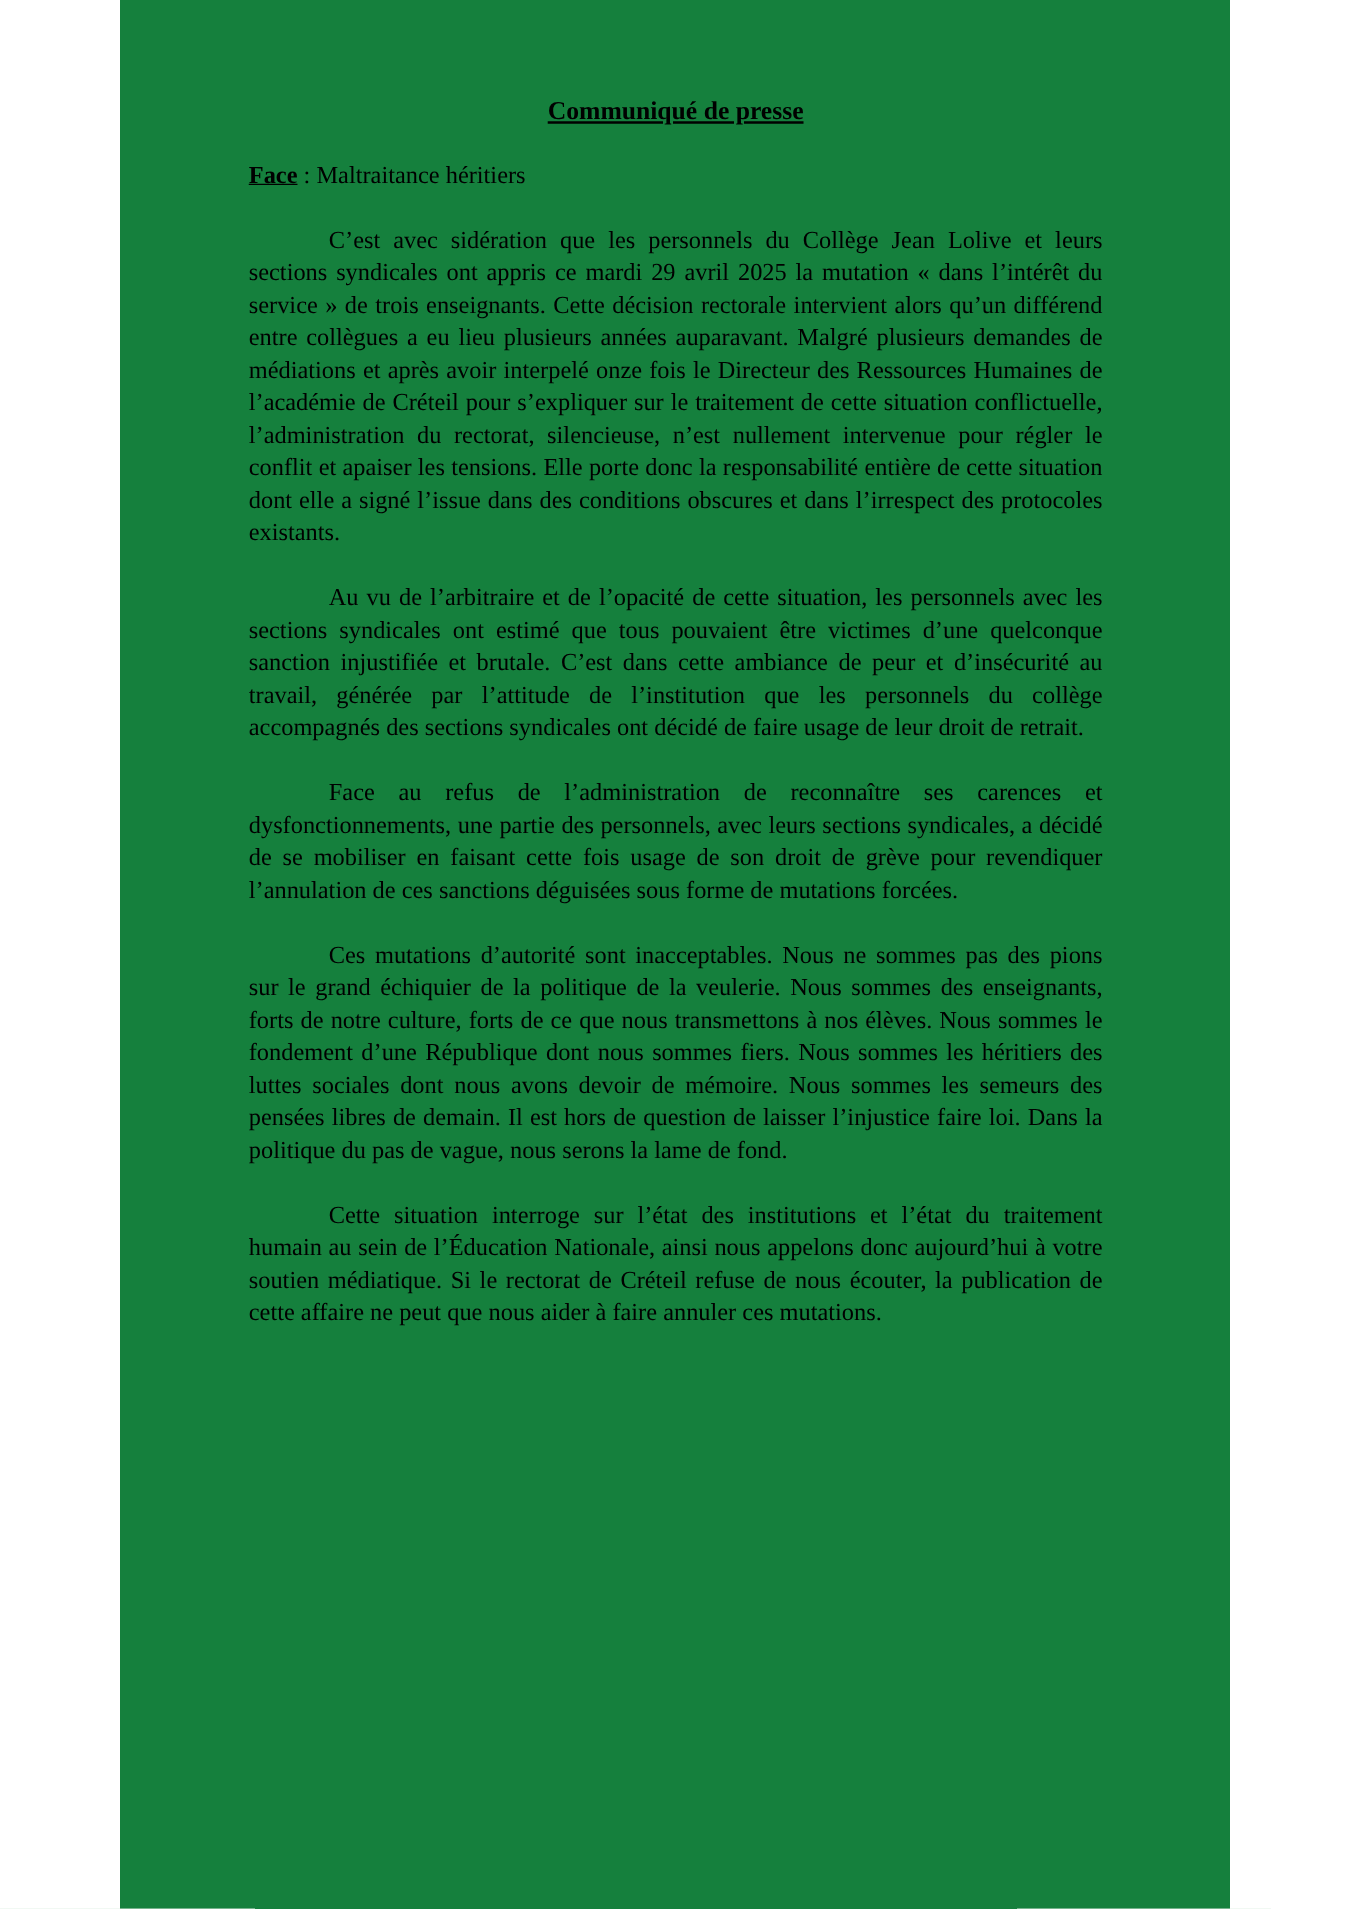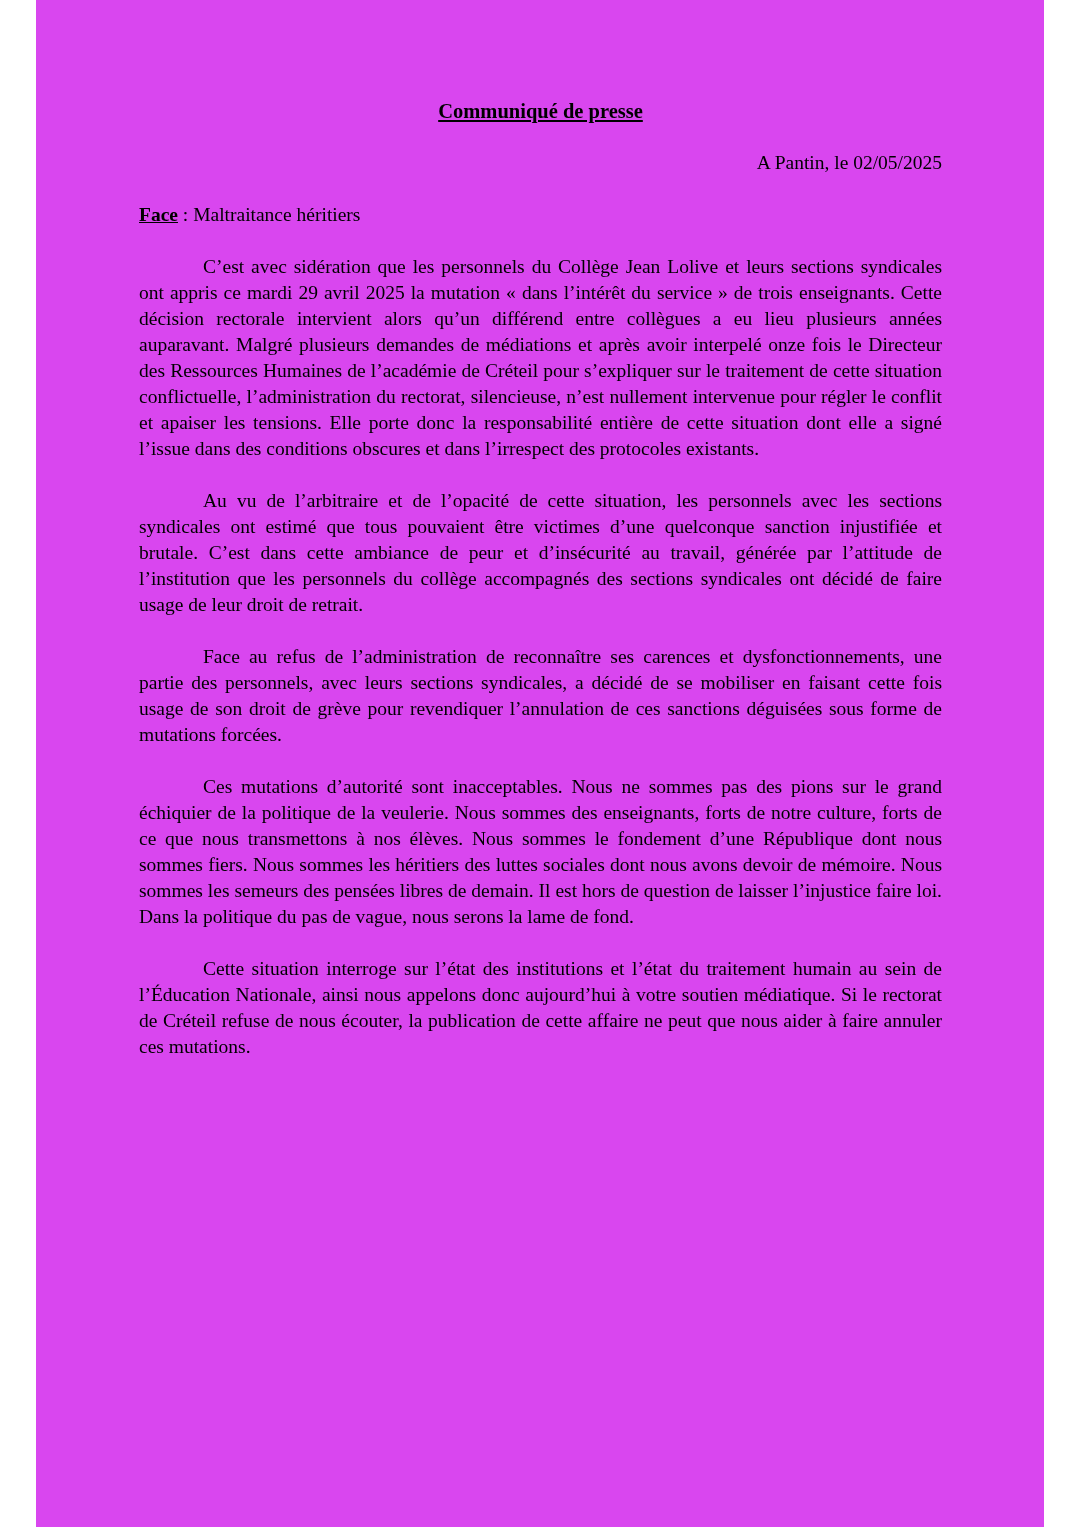--- a/index.html
+++ b/index.html
@@ -2,30 +2,30 @@
 <html lang="fr"><head>
 <meta charset="utf-8">
 <style>
   html, body {
     margin: 0;
     padding: 0;
     background: #ffffff;
   }
   .page {
     position: relative;
-    width: 1008px;
+    width: 888px;
     height: 1527px;
     margin: 0 auto;
-    background: #d946ef;
+    background: #15803d;
     color: #000000;
     font-family: "Liberation Serif", "DejaVu Serif", serif;
     font-size: 19.5px;
     line-height: 26px;
     box-sizing: border-box;
-    padding: 98px 102px 40px 103px;
+    padding: 76px 102px 40px 103px;
     overflow: hidden;
   }
   .doc-title {
     text-align: center;
     font-weight: bold;
     text-decoration: underline;
     font-size: 20.5px;
     margin: 0 0 26px 0;
   }
   .dateline {
@@ -48,21 +48,20 @@
     margin-bottom: 0;
   }
 </style>
 </head>
 <body>
 
 <div class="page">
 
   <h1 class="doc-title">Communiqué de presse</h1>
 
-  <div class="dateline">A Pantin, le 02/05/2025</div>
 
   <div class="subject-line">
     <span class="subject-label">Face</span><span> : </span><span>Maltraitance héritiers</span>
   </div>
 
   <div>
     <p class="body-paragraph">C’est avec sidération que les personnels du Collège Jean Lolive et leurs sections syndicales ont appris ce mardi 29 avril 2025 la mutation « dans l’intérêt du service » de trois enseignants. Cette décision rectorale intervient alors qu’un différend entre collègues a eu lieu plusieurs années auparavant. Malgré plusieurs demandes de médiations et après avoir interpelé onze fois le Directeur des Ressources Humaines de l’académie de Créteil pour s’expliquer sur le traitement de cette situation conflictuelle, l’administration du rectorat, silencieuse, n’est nullement intervenue pour régler le conflit et apaiser les tensions. Elle porte donc la responsabilité entière de cette situation dont elle a signé l’issue dans des conditions obscures et dans l’irrespect des protocoles existants.</p>
     <p class="body-paragraph">Au vu de l’arbitraire et de l’opacité de cette situation, les personnels avec les sections syndicales ont estimé que tous pouvaient être victimes d’une quelconque sanction injustifiée et brutale. C’est dans cette ambiance de peur et d’insécurité au travail, générée par l’attitude de l’institution que les personnels du collège accompagnés des sections syndicales ont décidé de faire usage de leur droit de retrait.</p>
     <p class="body-paragraph">Face au refus de l’administration de reconnaître ses carences et dysfonctionnements, une partie des personnels, avec leurs sections syndicales, a décidé de se mobiliser en faisant cette fois usage de son droit de grève pour revendiquer l’annulation de ces sanctions déguisées sous forme de mutations forcées.</p>
     <p class="body-paragraph">Ces mutations d’autorité sont inacceptables. Nous ne sommes pas des pions sur le grand échiquier de la politique de la veulerie. Nous sommes des enseignants, forts de notre culture, forts de ce que nous transmettons à nos élèves. Nous sommes le fondement d’une République dont nous sommes fiers. Nous sommes les héritiers des luttes sociales dont nous avons devoir de mémoire. Nous sommes les semeurs des pensées libres de demain. Il est hors de question de laisser l’injustice faire loi. Dans la politique du pas de vague, nous serons la lame de fond.</p>

